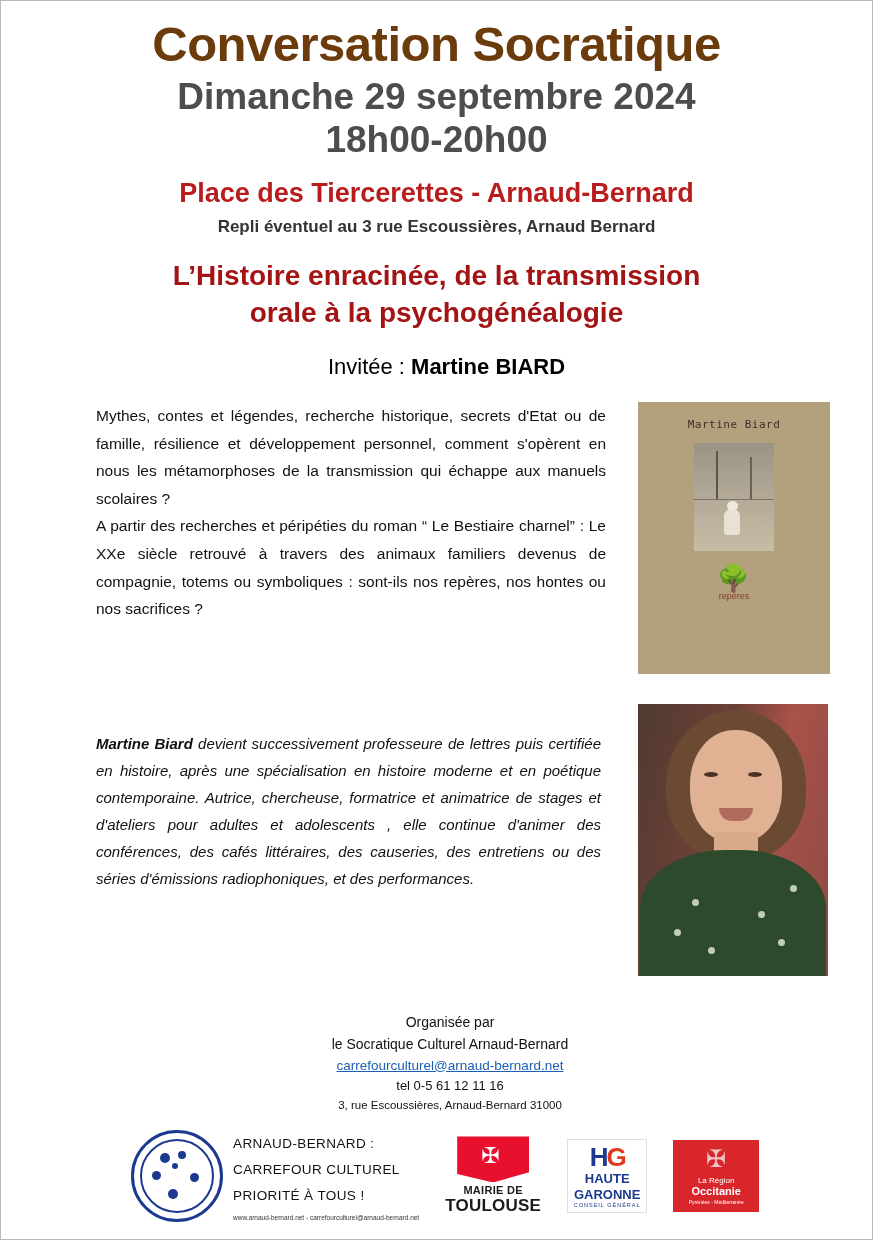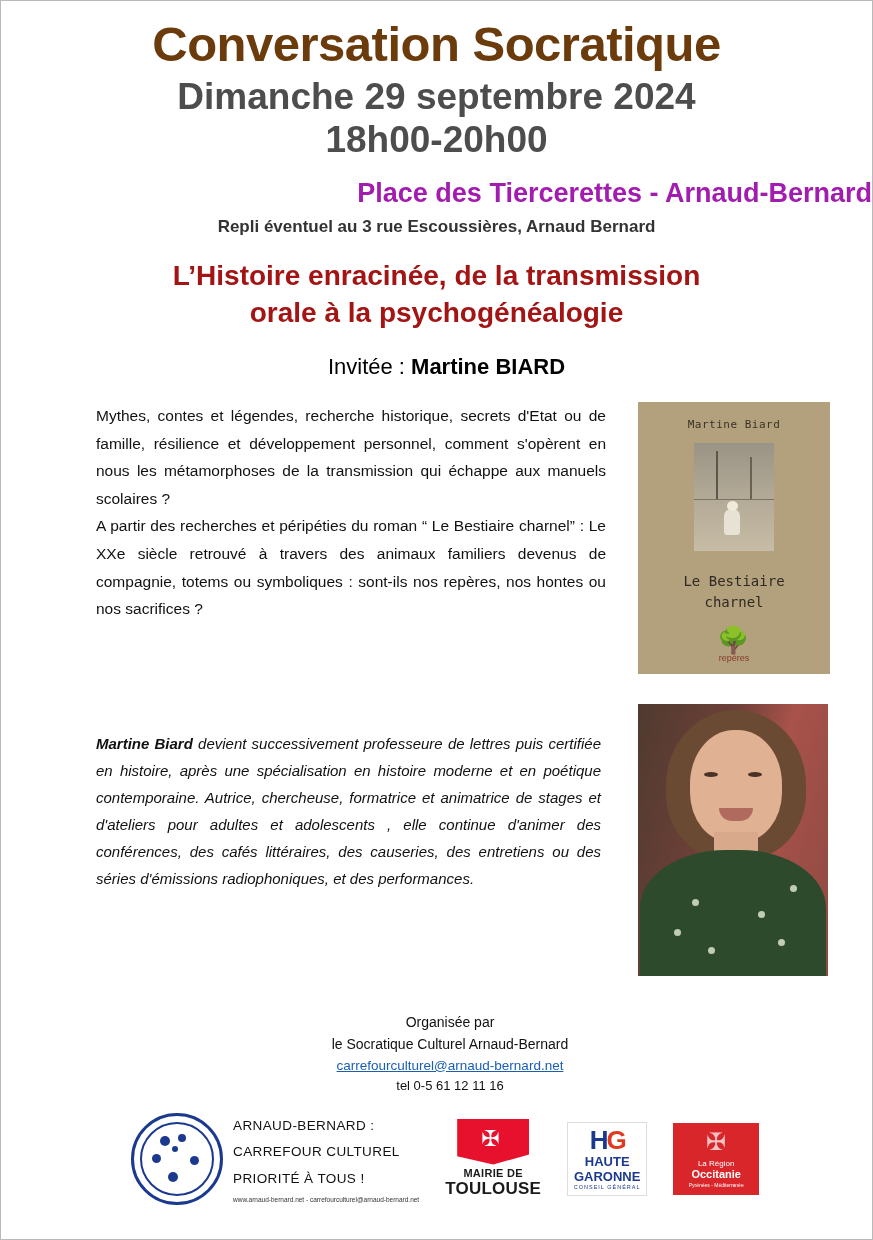--- a/index.html
+++ b/index.html
@@ -42,24 +42,24 @@
     margin-top: 6px;
   }
   .title-hours {
     text-align: center;
     font-size: 37px;
     font-weight: bold;
     color: #4d4d4d;
     line-height: 1.15;
   }
   .title-place {
-    text-align: right;
+    text-align: center;
     font-size: 27px;
     font-weight: bold;
-    color: #a21caf;
+    color: #b91c1c;
     margin-top: 16px;
   }
   .title-fallback {
     text-align: center;
     font-size: 17px;
     font-weight: bold;
     color: #333333;
     margin-top: 8px;
   }
   .title-theme {
@@ -465,24 +465,20 @@
     </div>
 
     <div class="book-cover">
       <div class="book-author">Martine Biard</div>
       <div class="book-photo">
         <div class="pole"></div>
         <div class="pole2"></div>
         <div class="horizon"></div>
         <div class="child"></div>
         <div class="child-head"></div>
-      </div>
-      <div class="book-title">
-        <span>Le Bestiaire</span><br>
-        <span>charnel</span>
       </div>
       <div class="book-logo">
         <div class="tree">🌳</div>
         <div>repères</div>
       </div>
     </div>
   </div>
 
   <div class="bio-row">
     <div class="bio-text">
@@ -504,20 +500,21 @@
       <div class="dot" style="bottom:30px;left:140px;"></div>
       <div class="dot" style="bottom:84px;left:152px;"></div>
     </div>
   </div>
 
   <div class="organizer">
     <div class="l1">Organisée par</div>
     <div class="l2">le Socratique Culturel Arnaud-Bernard</div>
     <div class="email">carrefourculturel@arnaud-bernard.net</div>
     <div class="tel">tel 0-5 61 12 11 16</div>
+    <div class="addr">3, rue Escoussières, Arnaud-Bernard 31000</div>
   </div>
 
   <div class="logos">
 
     <div class="cc-logo">
       <div class="cc-circle">
         <div class="inner"></div>
         <div class="blob" style="width:10px;height:10px;top:20px;left:26px;"></div>
         <div class="blob" style="width:8px;height:8px;top:18px;left:44px;"></div>
         <div class="blob" style="width:9px;height:9px;top:38px;left:18px;"></div>

